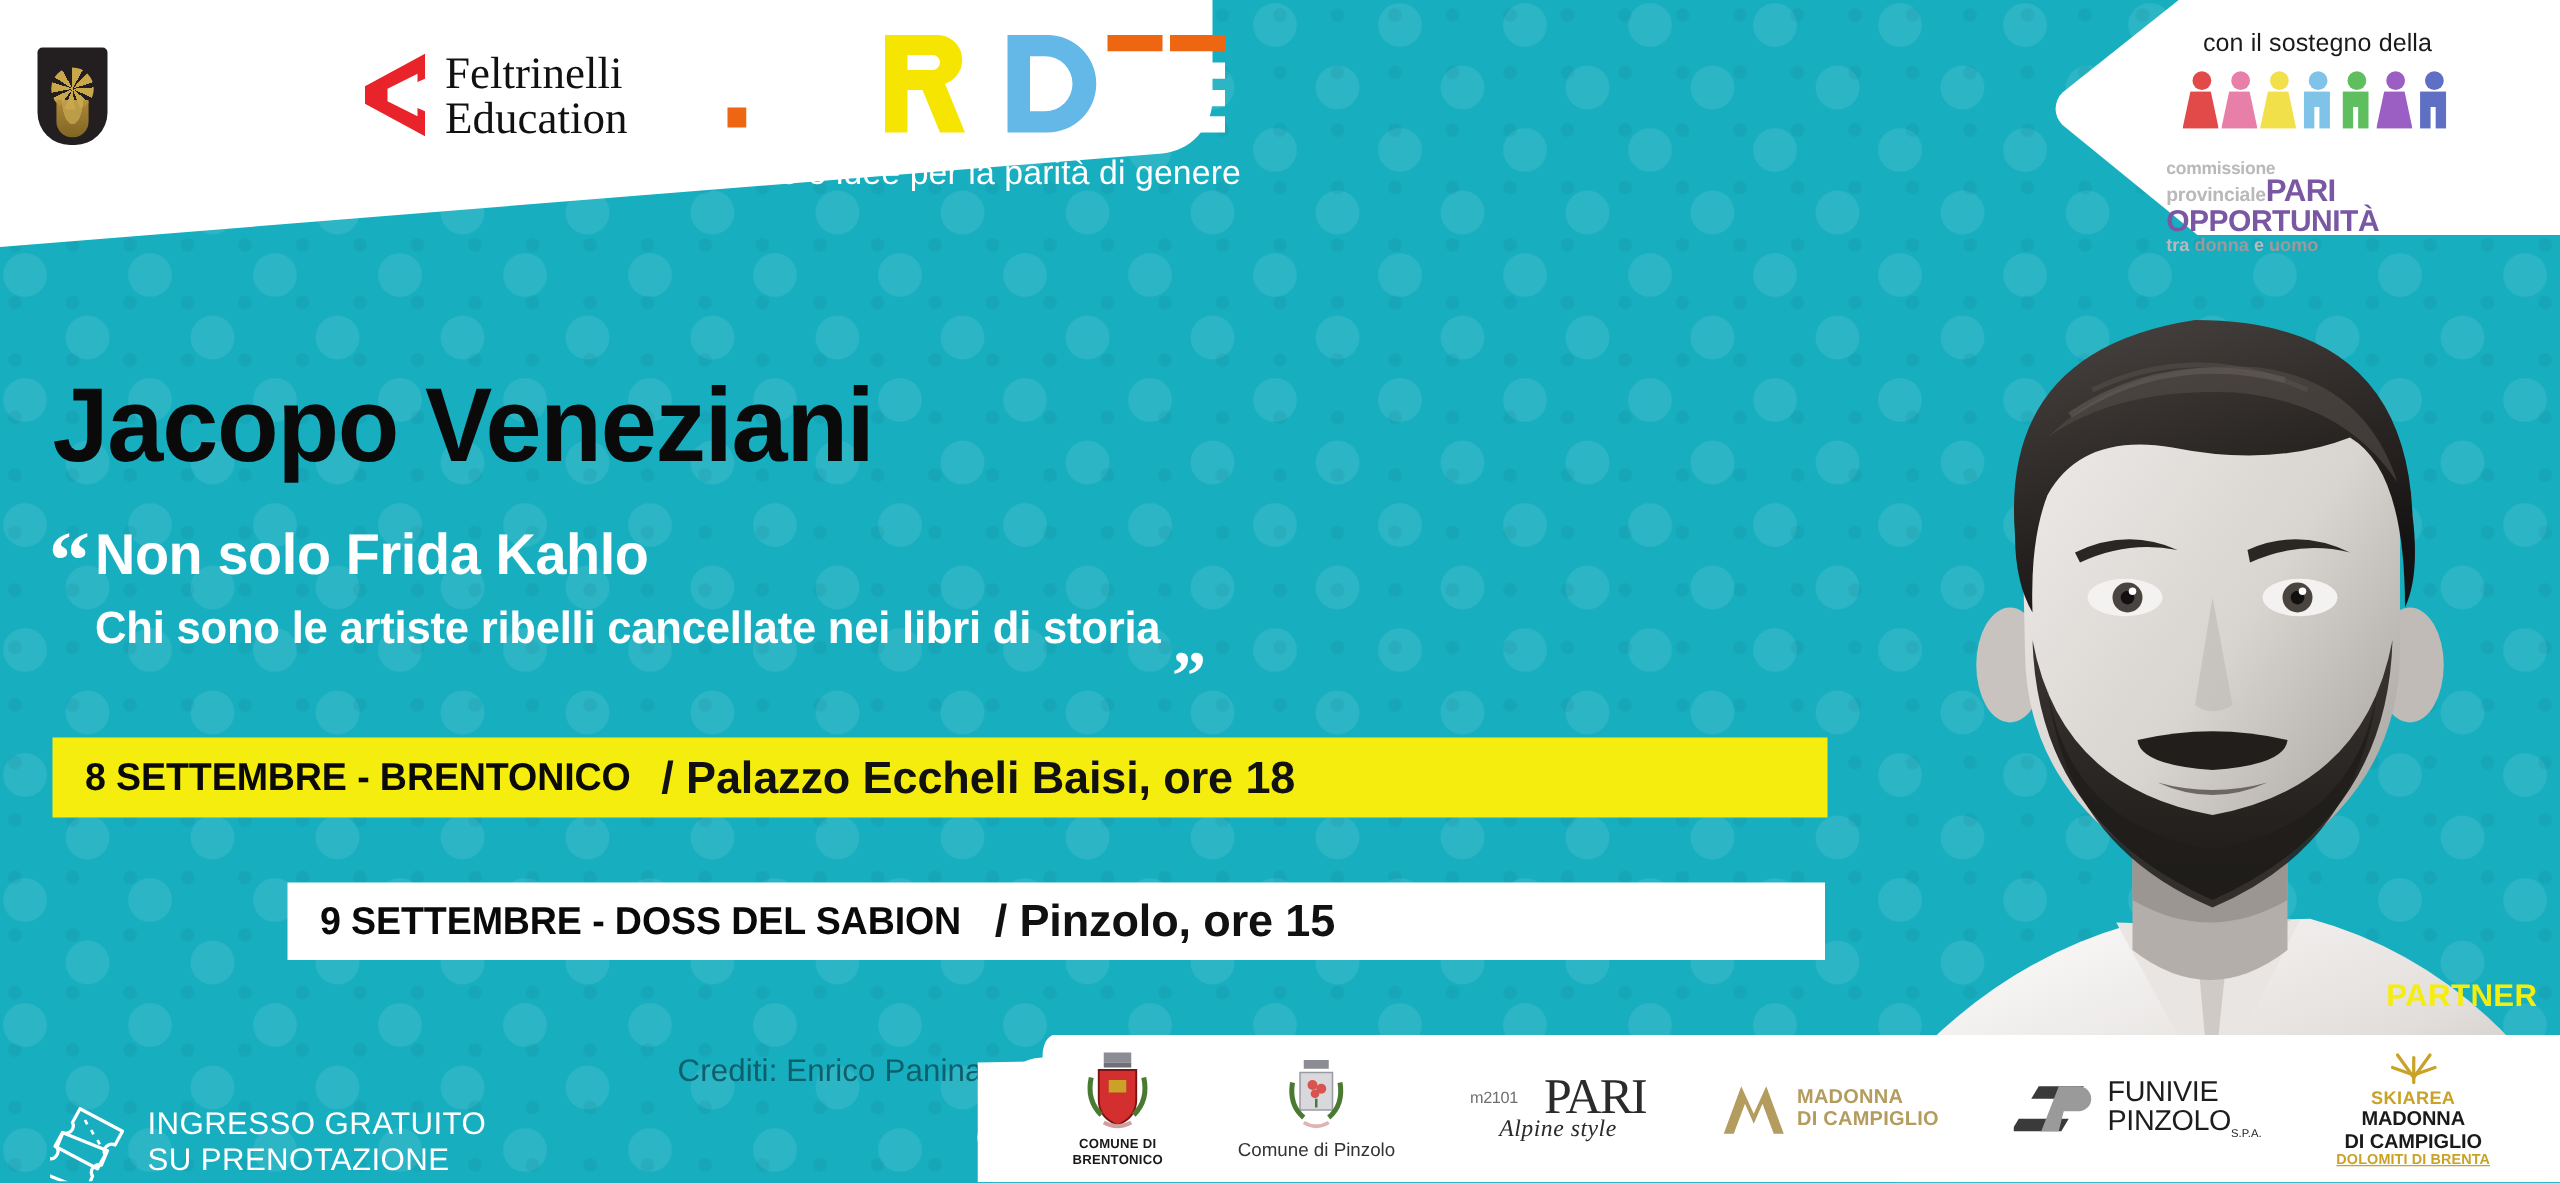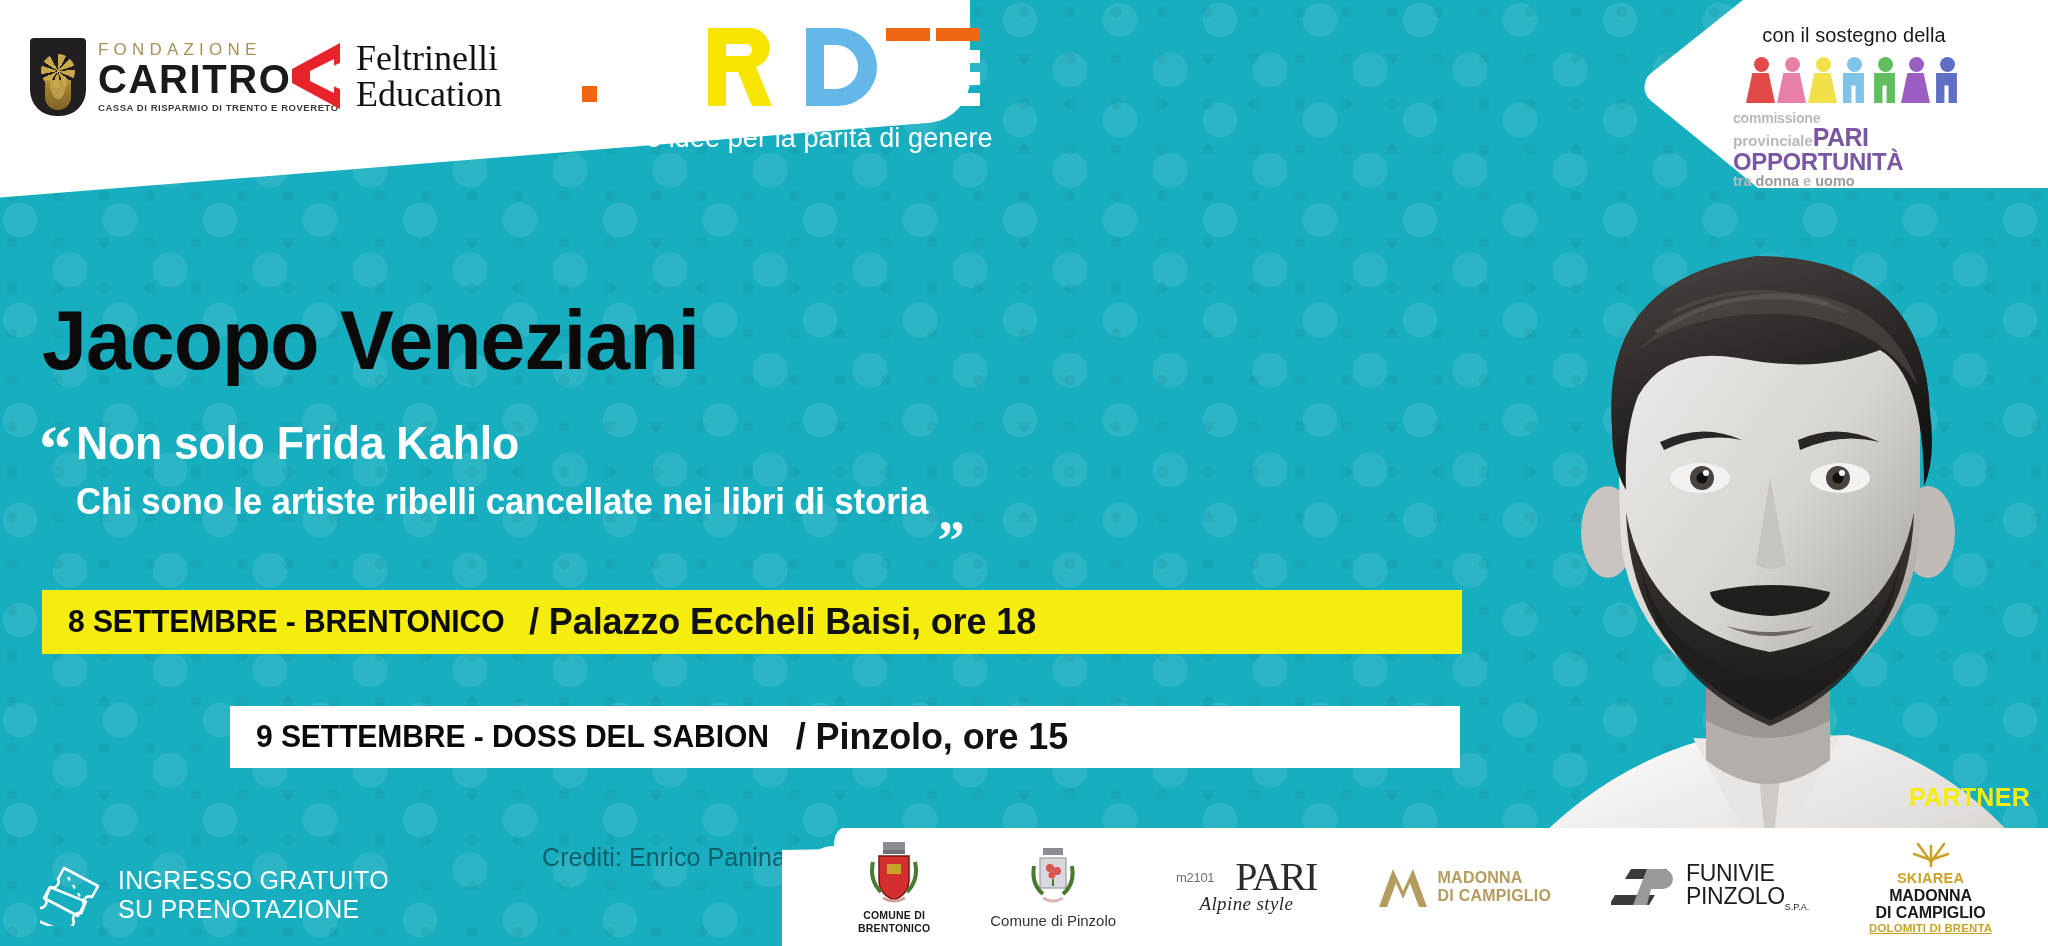--- a/index.html
+++ b/index.html
@@ -116,21 +116,21 @@
   .po-head { width:15px; height:15px; border-radius:50%; margin:0 auto; }
   .po-body { width:29px; height:30px; margin-top:1px; position:relative; }
   .po-body::after{
     content:""; position:absolute; left:50%; top:100%; margin-left:-10.5px;
     width:21px; height:12px;
     background:inherit;
     clip-path:polygon(0 0,38% 0,38% 100%,24% 100%,24% 22%,0 22%);
   }
   .po-body.skirt { clip-path:polygon(22% 0, 78% 0, 100% 100%, 0% 100%); }
   .po-body.trous { clip-path:polygon(14% 0, 86% 0, 86% 100%, 57% 100%, 57% 42%, 43% 42%, 43% 100%, 14% 100%); }
-  .po-words { text-align:left; line-height:1.0; margin-top:2px; padding-left:4px; }
+  .po-words { text-align:left; line-height:1.0; margin-top:18px; padding-left:4px; }
   .po-l1 { font-size:14px; color:#b9b9bb; font-weight:600; letter-spacing:-.2px;}
   .po-l2 { font-size:15.5px; color:#b9b9bb; font-weight:600; letter-spacing:-.2px;}
   .po-l2 b { color:#7a57a3; font-size:25px; font-weight:800; letter-spacing:-.5px;}
   .po-l3 { font-size:24px; color:#7a57a3; font-weight:800; letter-spacing:-.4px; }
   .po-l4 { font-size:14.5px; color:#b9b9bb; font-weight:600; }
   .po-l4 b { color:#9b9b9e; font-weight:700; }
 
   
   .portrait {
     position:absolute; right:0px; top:160px; width:560px; height:786px; z-index:2;
@@ -182,21 +182,21 @@
   }
   .band-strong {
     font-size:31px; font-weight:700; color:#0a0a0a; letter-spacing:-0.1px;
     transform:scaleX(0.97); transform-origin:left center;
   }
   .band-light {
     font-size:36px; font-weight:700; color:#111; margin-left:11px; letter-spacing:-0.1px;
   }
 
   
-  .entry { position:absolute; left:40px; top:864px; z-index:6; display:flex; align-items:center; gap:16px; }
+  .entry { position:absolute; left:40px; top:883px; z-index:6; display:flex; align-items:center; gap:16px; }
   .ticket-icon { width:62px; height:62px; }
   .entry-text { color:#fff; font-size:25px; line-height:1.18; letter-spacing:0.3px; font-weight:400; }
 
   
   .credits {
     position:absolute; left:542px; top:843px; z-index:6;
     color:#0d5f6b; font-size:25px; font-weight:400; letter-spacing:0.1px;
   }
 
   
@@ -316,25 +316,20 @@
       </g>
     </svg>
   </div>
 
   <div class="header-white"></div>
 
   <div class="header-logos">
 
     <div class="caritro">
       <div class="caritro-crest"></div>
-      <div class="caritro-text">
-        <div class="caritro-fond">FONDAZIONE</div>
-        <div class="caritro-name">CARITRO</div>
-        <div class="caritro-sub">CASSA DI RISPARMIO DI TRENTO E ROVERETO</div>
-      </div>
     </div>
 
     <div class="feltrinelli">
       <div class="felt-mark">
         <svg width="52" height="70" viewBox="0 0 52 70">
           <path d="M50 2 L50 22 L20 35 L50 48 L50 68 L2 42 L2 28 Z" fill="#E8232A"></path>
           <path d="M44 18 L44 30 L30 35 L44 40 L44 52 L20 40 L20 30 Z" fill="#ffffff"></path>
         </svg>
       </div>
       <div class="felt-text">

